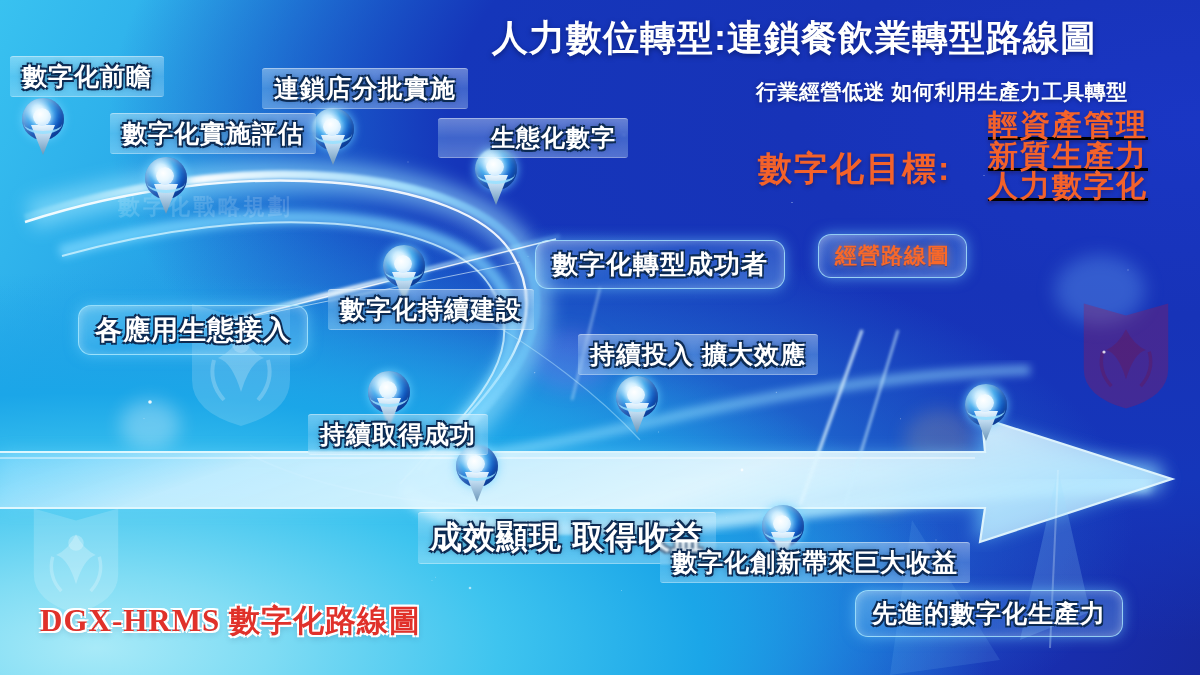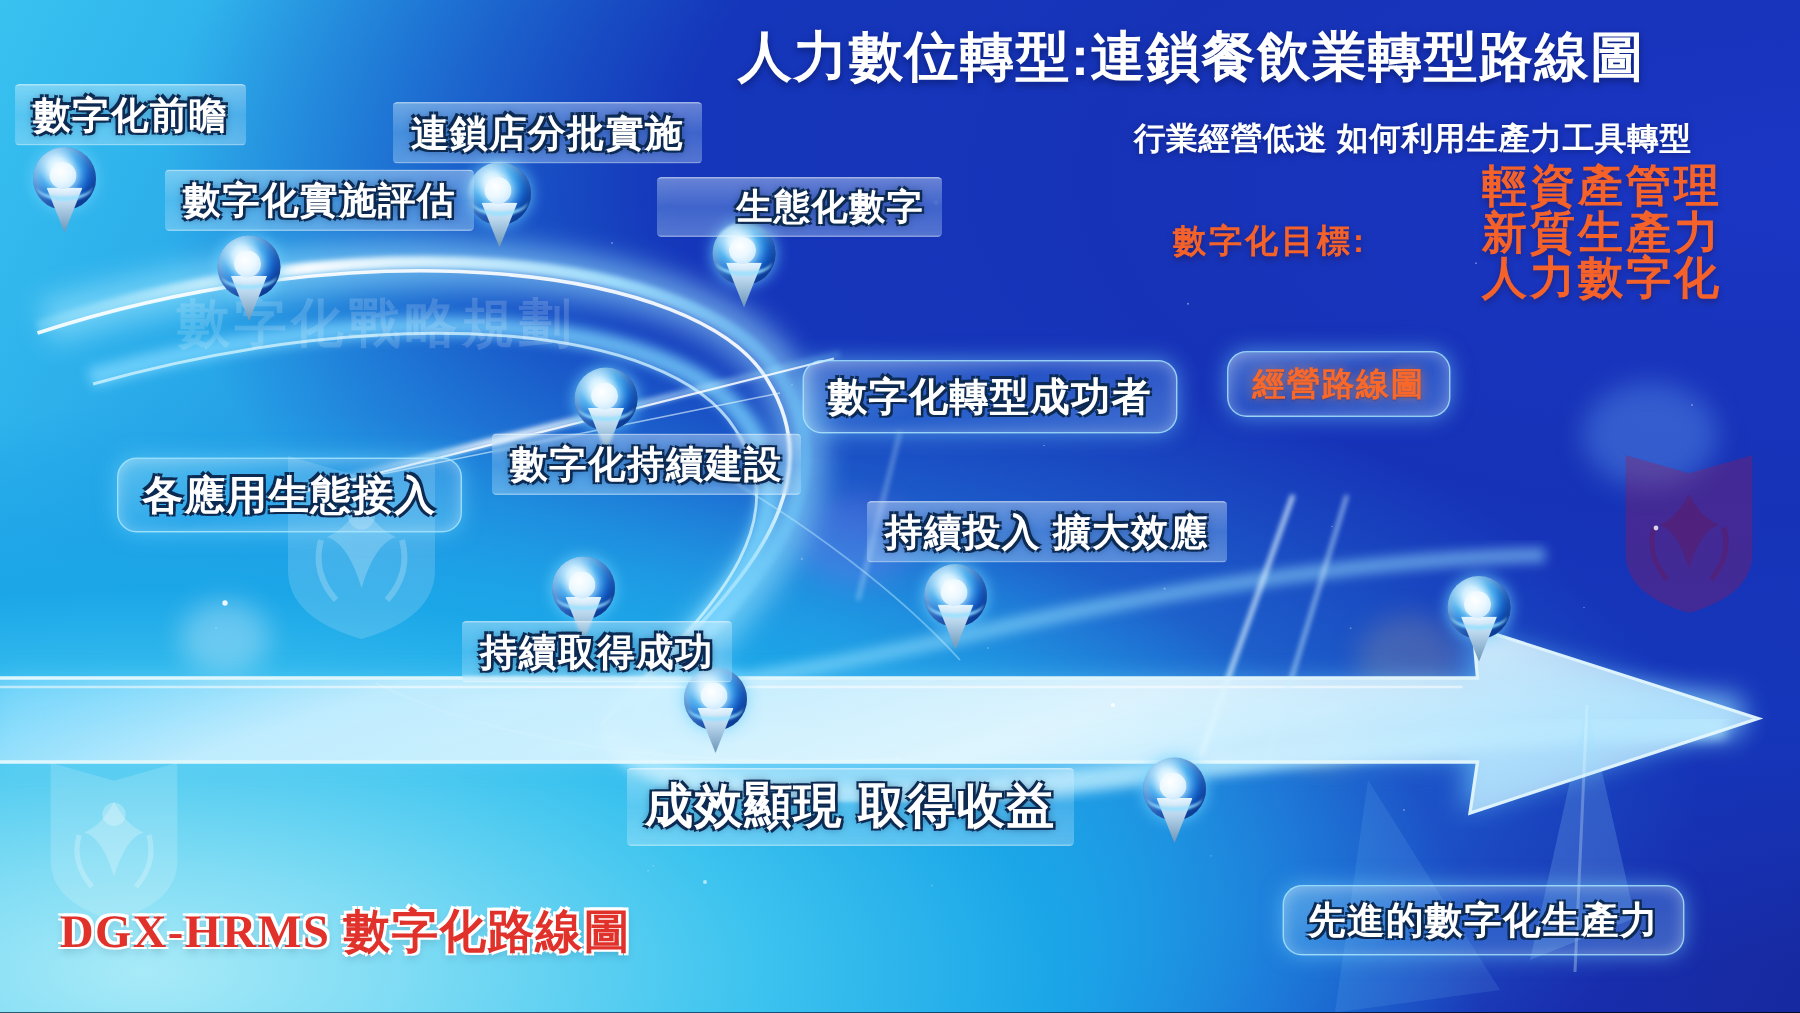--- a/index.html
+++ b/index.html
@@ -266,27 +266,27 @@
     <path d="M600,288 L572,400" stroke="#d8f4ff" stroke-width="2" fill="none" opacity=".5" filter="url(#blurSm)"></path>
 
     <g fill="#ffffff">
       <circle cx="150" cy="402" r="1.8" opacity=".9"></circle>
       <circle cx="742" cy="470" r="1.4" opacity=".8"></circle>
       <circle cx="1104" cy="352" r="1.6" opacity=".8"></circle>
       <circle cx="470" cy="588" r="1.3" opacity=".6"></circle>
     </g>
   </svg>
 
-  <div class="ghost noclick" style="left:118px;top:192px;font-size:35px;">數字化戰略規劃</div>
+  <div class="ghost noclick" style="left:118px;top:192px;font-size:22px;">數字化戰略規劃</div>
 
   <div class="hdr-title" style="left:492px;top:14px;font-size:36px;">人力數位轉型:連鎖餐飲業轉型路線圖</div>
   <div class="hdr-sub" style="left:756px;top:78px;font-size:21px;">行業經營低迷 如何利用生產力工具轉型</div>
 
-  <div class="goal-label" style="left:782px;top:146px;font-size:22px;">數字化目標:</div>
-  <div class="goal-list" style="left:988px;top:110px;">
+  <div class="goal-label" style="left:758px;top:146px;font-size:34px;">數字化目標:</div>
+  <div class="goal-list" style="left:988px;top:110px;text-decoration:underline;">
     <div class="g" style="font-size:30px;">輕資產管理</div>
     <div class="g" style="font-size:30px;">新質生產力</div>
     <div class="g" style="font-size:30px;">人力數字化</div>
   </div>
 
   <div class="brand" style="left:40px;top:600px;font-size:31px;">DGX-HRMS 數字化路線圖</div>
 
   <div class="pin" style="left:20px;top:98px;">
     <div class="body"></div>
       <div class="tip"></div>
@@ -365,20 +365,23 @@
   </div>
   <div class="plate" style="left:578px;top:334px;">
     <span class="t" style="font-size:25px;">持續投入 擴大效應</span>
   </div>
   <div class="plate" style="left:308px;top:414px;">
     <span class="t" style="font-size:25px;">持續取得成功</span>
   </div>
   <div class="plate" style="left:418px;top:512px;">
     <span class="t" style="font-size:32px;">成效顯現 取得收益</span>
   </div>
+  <div class="plate" style="left:660px;top:542px;">
+    <span class="t" style="font-size:25px;">數字化創新帶來巨大收益</span>
+  </div>
 
   <div class="glass" style="left:535px;top:240px;text-align:right;">
     <span class="t" style="font-size:26px;">數字化轉型成功者</span>
   </div>
   <div class="glass orange" style="left:818px;top:234px;">
     <span class="t" style="font-size:22px;">經營路線圖</span>
   </div>
   <div class="glass" style="left:78px;top:305px;">
     <span class="t" style="font-size:27px;">各應用生態接入</span>
   </div>

